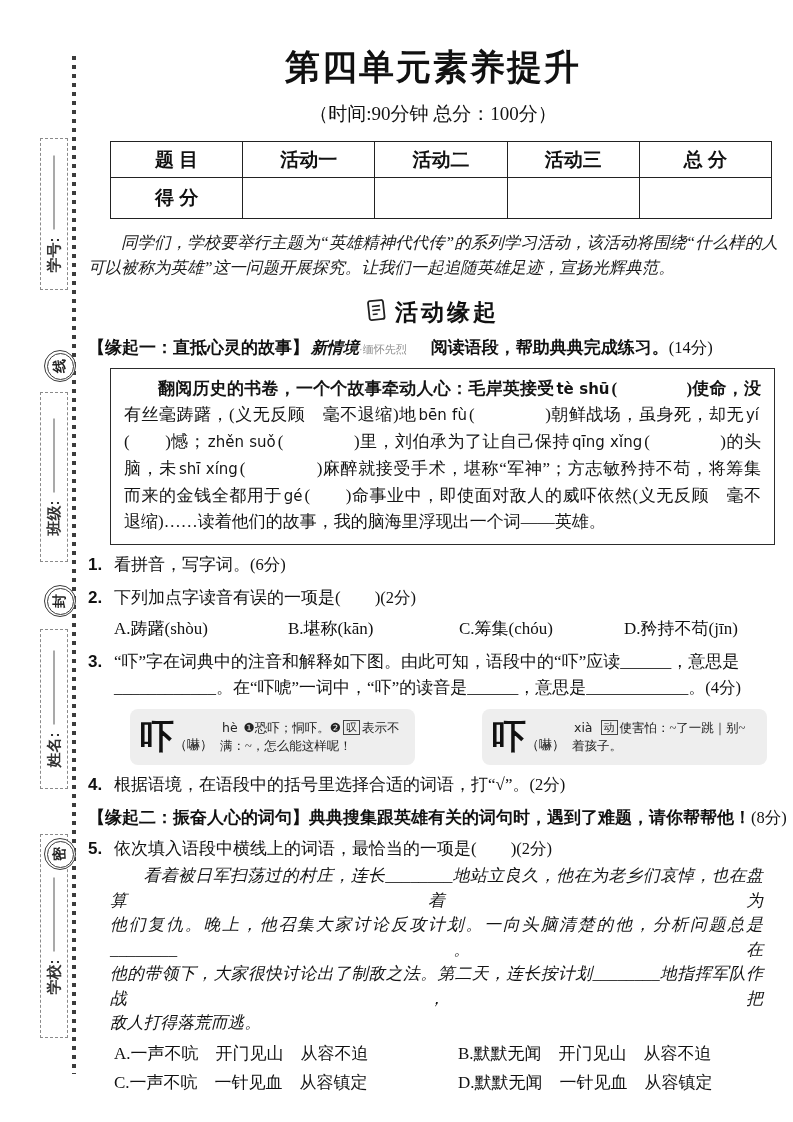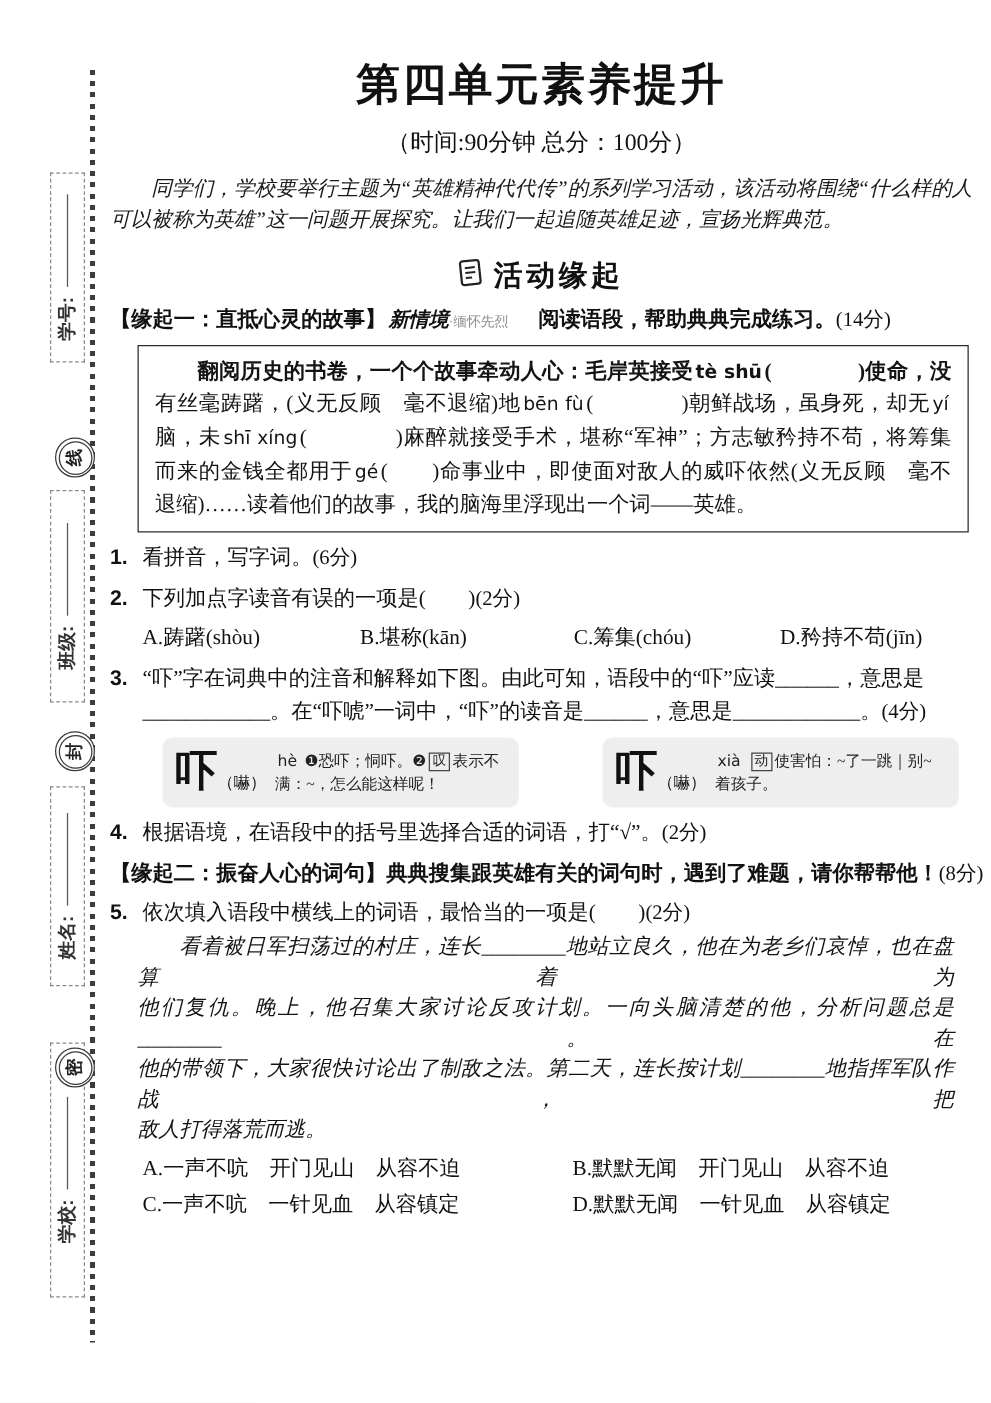--- a/index.html
+++ b/index.html
@@ -100,20 +100,38 @@
     </div>
   <div class="seal" style="top:838px;">
       <span>密</span>
     </div>
 
   <div class="main">
 
     <div class="title2">第四单元素养提升</div>
     <div class="timeinfo">（时间:90分钟  总分：100分）</div>
 
+    <table class="score">
+      <tbody>
+          <tr>
+        <td>题  目</td>
+        <td>活动一</td>
+        <td>活动二</td>
+        <td>活动三</td>
+        <td>总  分</td>
+      </tr>
+      <tr>
+        <td>得  分</td>
+        <td></td>
+        <td></td>
+        <td></td>
+        <td></td>
+      </tr>
+    </tbody>
+      </table>
 
     <p class="intro">同学们，学校要举行主题为“英雄精神代代传”的系列学习活动，该活动将围绕“什么样的人可以被称为英雄”这一问题开展探究。让我们一起追随英雄足迹，宣扬光辉典范。</p>
 
     <div class="sechead">
       <span class="docicon">
         <svg width="20" height="22" viewBox="0 0 20 22">
             <rect x="2" y="1.5" width="15" height="19" rx="2" fill="#fff" stroke="#222" stroke-width="1.8"></rect>
             <line x1="5.5" y1="7" x2="13.5" y2="7" stroke="#222" stroke-width="1.6"></line>
             <line x1="5.5" y1="11" x2="13.5" y2="11" stroke="#222" stroke-width="1.6"></line>
             <line x1="5.5" y1="15" x2="10.5" y2="15" stroke="#222" stroke-width="1.6"></line>
@@ -122,20 +140,21 @@
       <span class="t">活动缘起</span>
     </div>
 
     <div class="originline">
       <span class="bold">【缘起一：直抵心灵的故事】</span><span class="badge-main">新情境</span><span class="badge-sub">·缅怀先烈</span><span class="bold">阅读语段，帮助典典完成练习。</span><span class="score-txt">(14分)</span>
     </div>
 
     <div class="pbox passage">
         <div class="pline"><span>翻阅历史的书卷，一个个故事牵动人心：毛岸英接受</span><span class="py">tè shū</span><span>(　　　　)使命，没</span></div>
         <div class="pline"><span>有丝毫踌躇，(义无反顾　毫不退缩)地</span><span class="py">bēn fù</span><span>(　　　　)朝鲜战场，虽身死，却无</span><span class="py">yí</span></div>
+        <div class="pline"><span>(　　)憾；</span><span class="py">zhěn suǒ</span><span>(　　　　)里，刘伯承为了让自己保持</span><span class="py">qīng xǐng</span><span>(　　　　)的头</span></div>
         <div class="pline"><span>脑，未</span><span class="py">shī xíng</span><span>(　　　　)麻醉就接受手术，堪称“军神”；方志敏矜持不苟，将筹集</span></div>
         <div class="pline"><span>而来的金钱全都用于</span><span class="py">gé</span><span>(　　)命事业中，即使面对敌人的威</span><span class="dot-under">吓</span><span>依然(义无反顾　毫不</span></div>
         <div class="pline"><span>退缩)……读着他们的故事，我的脑海里浮现出一个词——英雄。</span></div>
       </div>
 
     <div class="q">
       <span class="qnum">1.</span><span>看拼音，写字词。</span><span class="score-txt">(6分)</span>
     </div>
 
     <div class="q">

